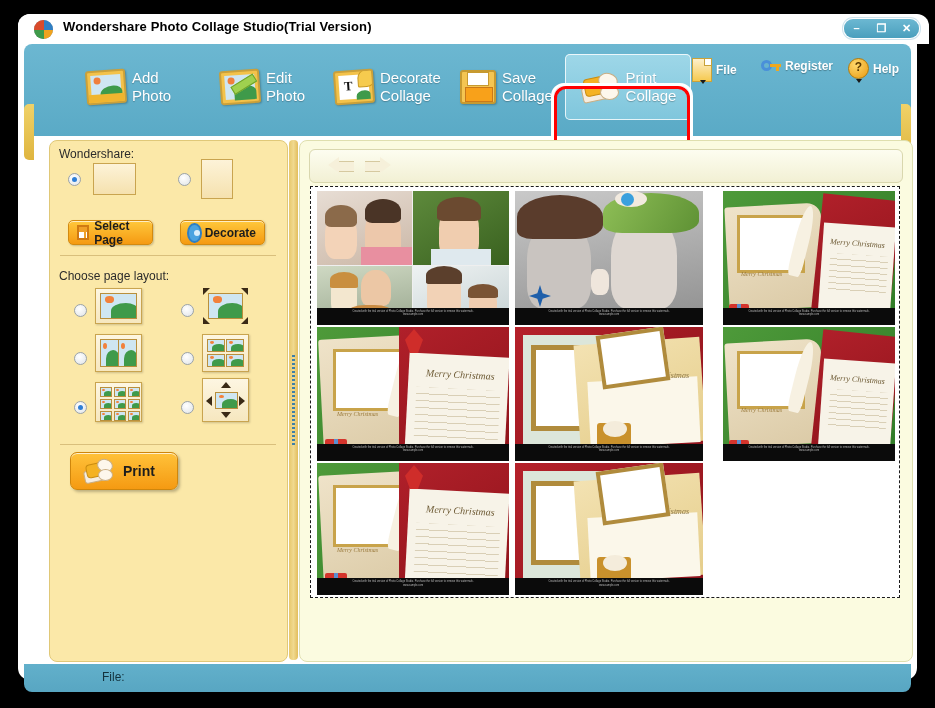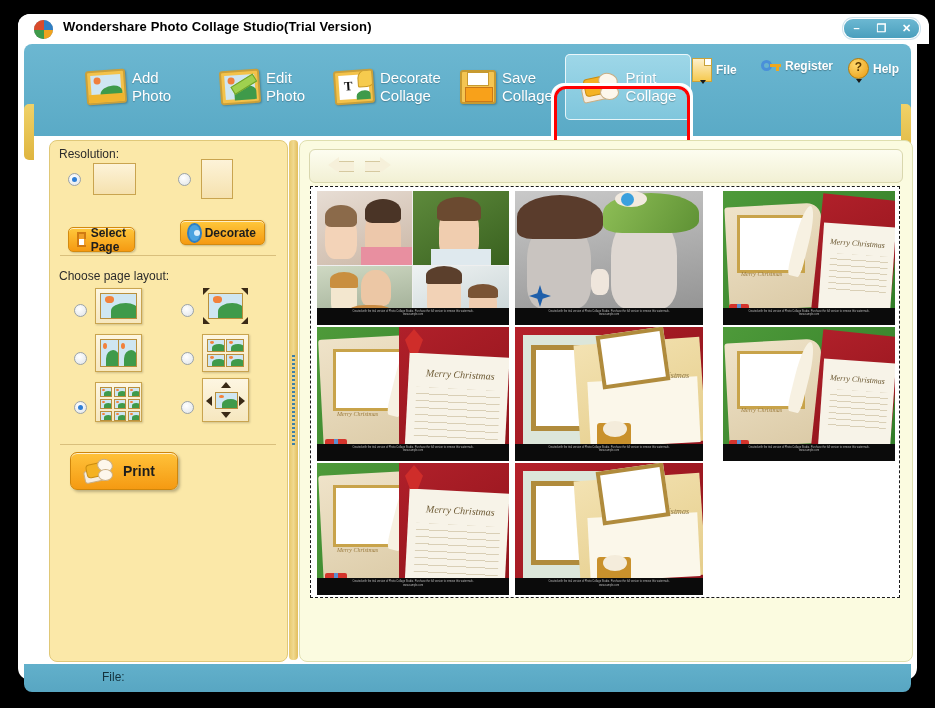--- a/index.html
+++ b/index.html
@@ -294,29 +294,29 @@
       </span>
       <span class="lbl">Help</span>
     </div>
 
     <div class="tabL"></div>
     <div class="tabR"></div>
   </div>
 
   <div class="leftpanel">
 
-    <div class="sec-label" style="left:9px;top:6px;">Resolution:</div>
+    <div class="sec-label" style="left:9px;top:6px;">Wondershare:</div>
 
     <div class="radio on" style="left:18px;top:32px;"></div>
     <div class="ori-box" style="left:43px;top:22px;width:41px;height:30px;"></div>
 
     <div class="radio" style="left:128px;top:32px;"></div>
     <div class="ori-box" style="left:151px;top:18px;width:30px;height:38px;"></div>
 
-    <div class="btn-or" style="left:18px;top:79px;width:67px;margin-top:7px;">
+    <div class="btn-or" style="left:18px;top:79px;width:85px;">
       <span class="ic-grid"></span>
       <span class="t">Select Page</span>
     </div>
     <div class="btn-or" style="left:130px;top:79px;width:85px;">
       <span class="ic-gear"></span>
       <span class="t">Decorate</span>
     </div>
 
     <div class="divider" style="left:10px;top:114px;width:216px;"></div>
 

